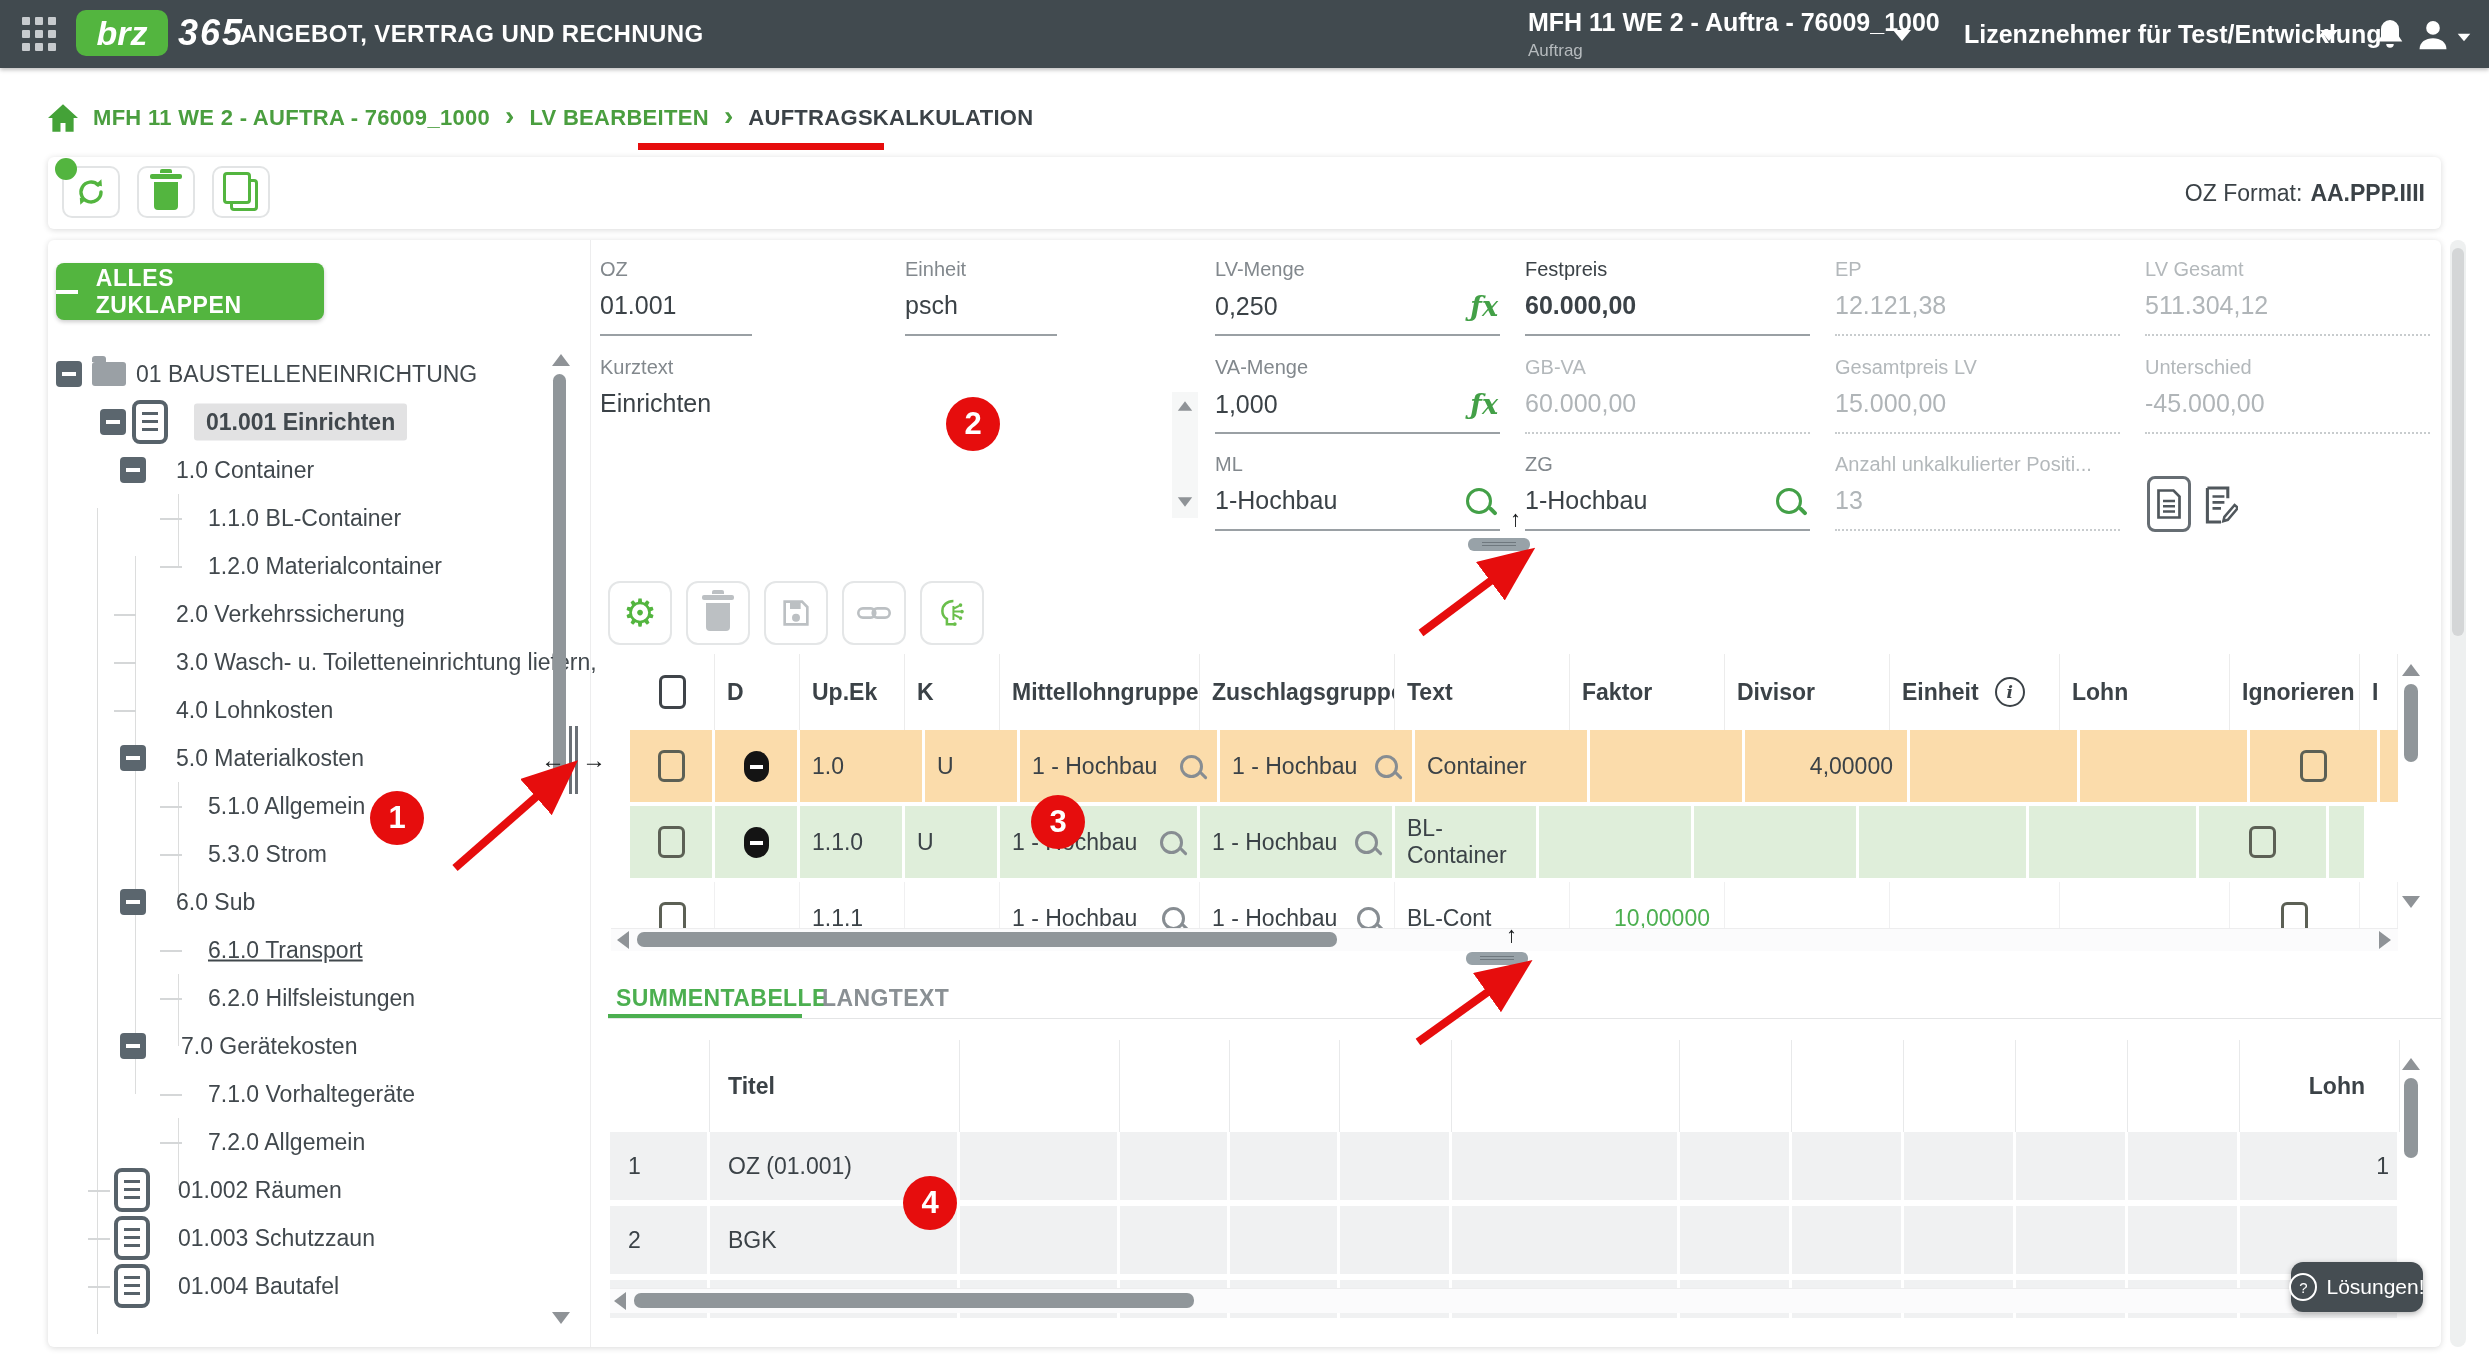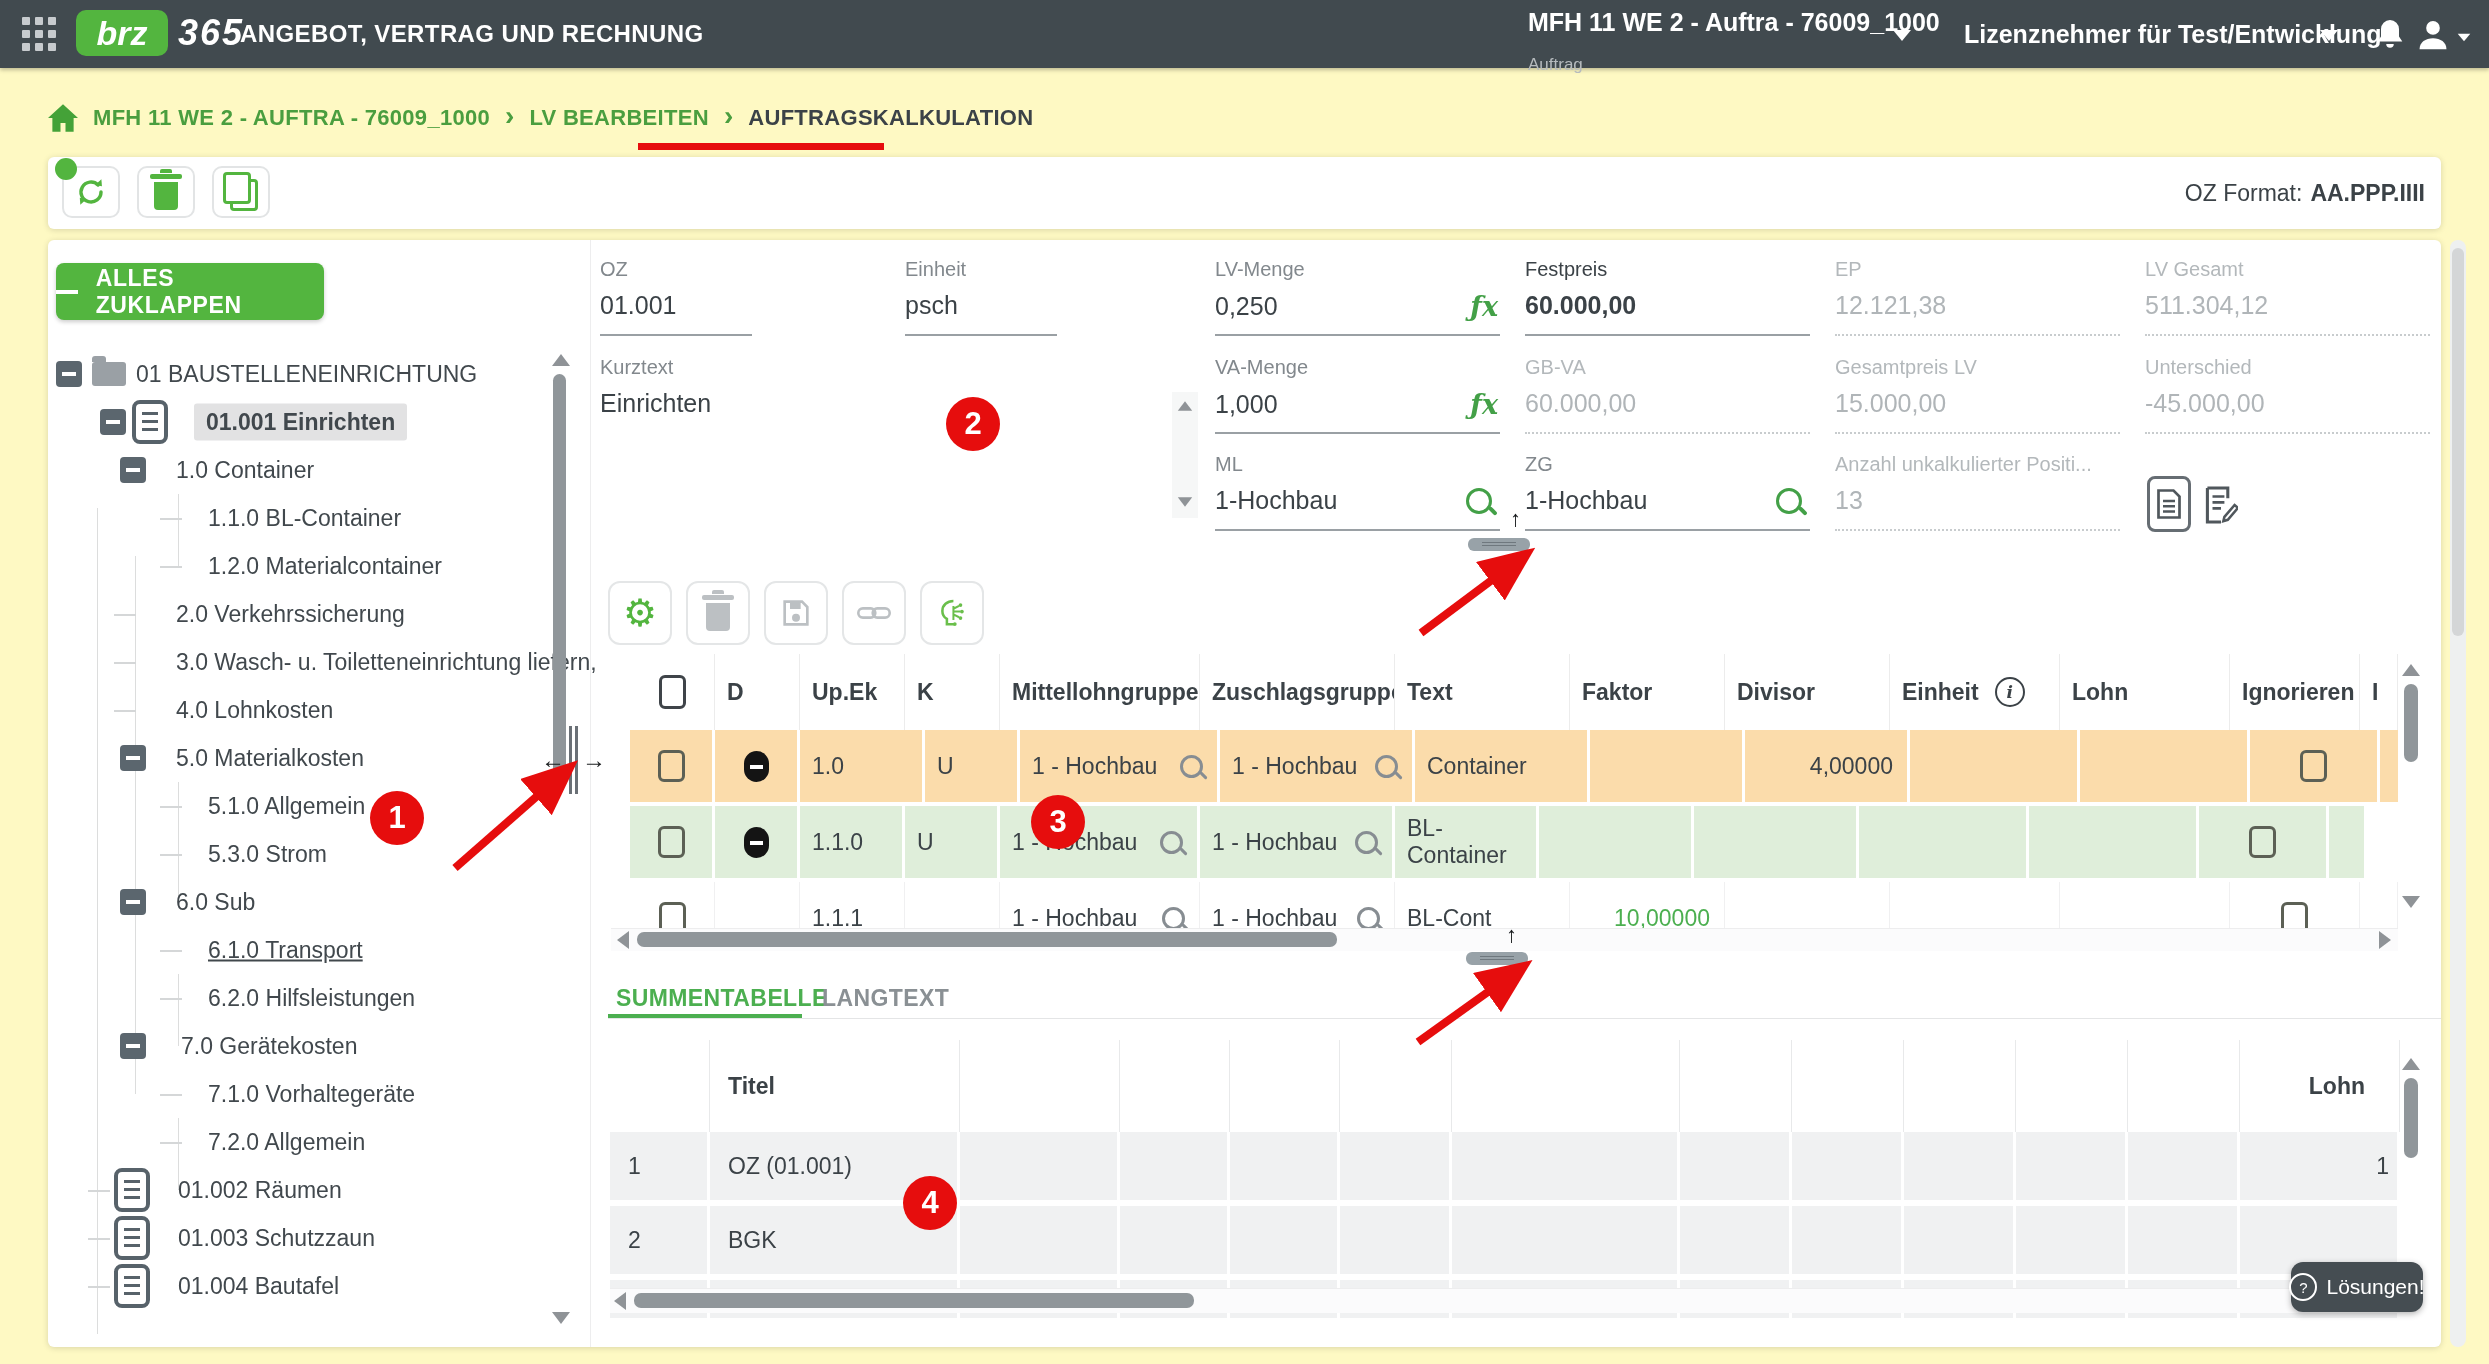--- a/index.html
+++ b/index.html
@@ -1,30 +1,30 @@
 <!DOCTYPE html>
 <html><head>
 <meta charset="utf-8">
 <style>
   html,body{margin:0;padding:0;background:#dfe2e3;}
-  .screen{position:relative;width:2489px;height:1364px;background:#fef9c3;overflow:hidden;
+  .screen{position:relative;width:2489px;height:1364px;background:#ffffff;overflow:hidden;
     font-family:"Liberation Sans",sans-serif;color:#3b4247;}
   
   .topbar{position:absolute;left:0;top:0;width:2489px;height:68px;background:#414a4f;
     box-shadow:0 2px 4px rgba(0,0,0,.25);z-index:10;}
   .grid-icon{position:absolute;left:22px;top:17px;display:grid;grid-template-columns:repeat(3,8px);grid-gap:5px;}
   .grid-icon i{width:8px;height:8px;background:#c7cbce;border-radius:1px;}
   .logo{position:absolute;left:76px;top:10px;display:flex;align-items:center;gap:10px;}
   .logo-box{width:92px;height:46px;background:#53b53f;border-radius:10px;color:#fff;font-weight:bold;
     font-style:italic;font-size:34px;display:flex;align-items:center;justify-content:center;}
   .logo-365{color:#fff;font-size:36px;font-weight:bold;font-style:italic;letter-spacing:2px;}
   .app-title{position:absolute;left:240px;top:20px;color:#fff;font-size:24px;font-weight:600;letter-spacing:.4px;}
   .proj{position:absolute;left:1528px;top:8px;}
   .proj .nm{color:#fff;font-size:25px;font-weight:700;}
-  .proj .tp{color:#b6bbbe;font-size:17px;margin-top:18px;}
+  .proj .tp{color:#b6bbbe;font-size:17px;margin-top:4px;}
   .caret{width:0;height:0;border-left:9px solid transparent;border-right:9px solid transparent;border-top:11px solid #fff;}
   .tenant{position:absolute;left:1964px;top:20px;color:#fff;font-size:25px;font-weight:700;}
   
   .crumbs{position:absolute;left:48px;top:104px;display:flex;align-items:center;gap:15px;
     font-size:22px;font-weight:700;z-index:5;}
   .bc-item{color:#4a9e3f;letter-spacing:.3px;}
   .bc-item.current{color:#3b4247;}
   .bc-sep{color:#4a9e3f;font-size:28px;font-weight:700;margin-top:-4px;}
   
   .card{position:absolute;background:#fff;border-radius:6px;box-shadow:0 1px 6px rgba(0,0,0,.15);}

